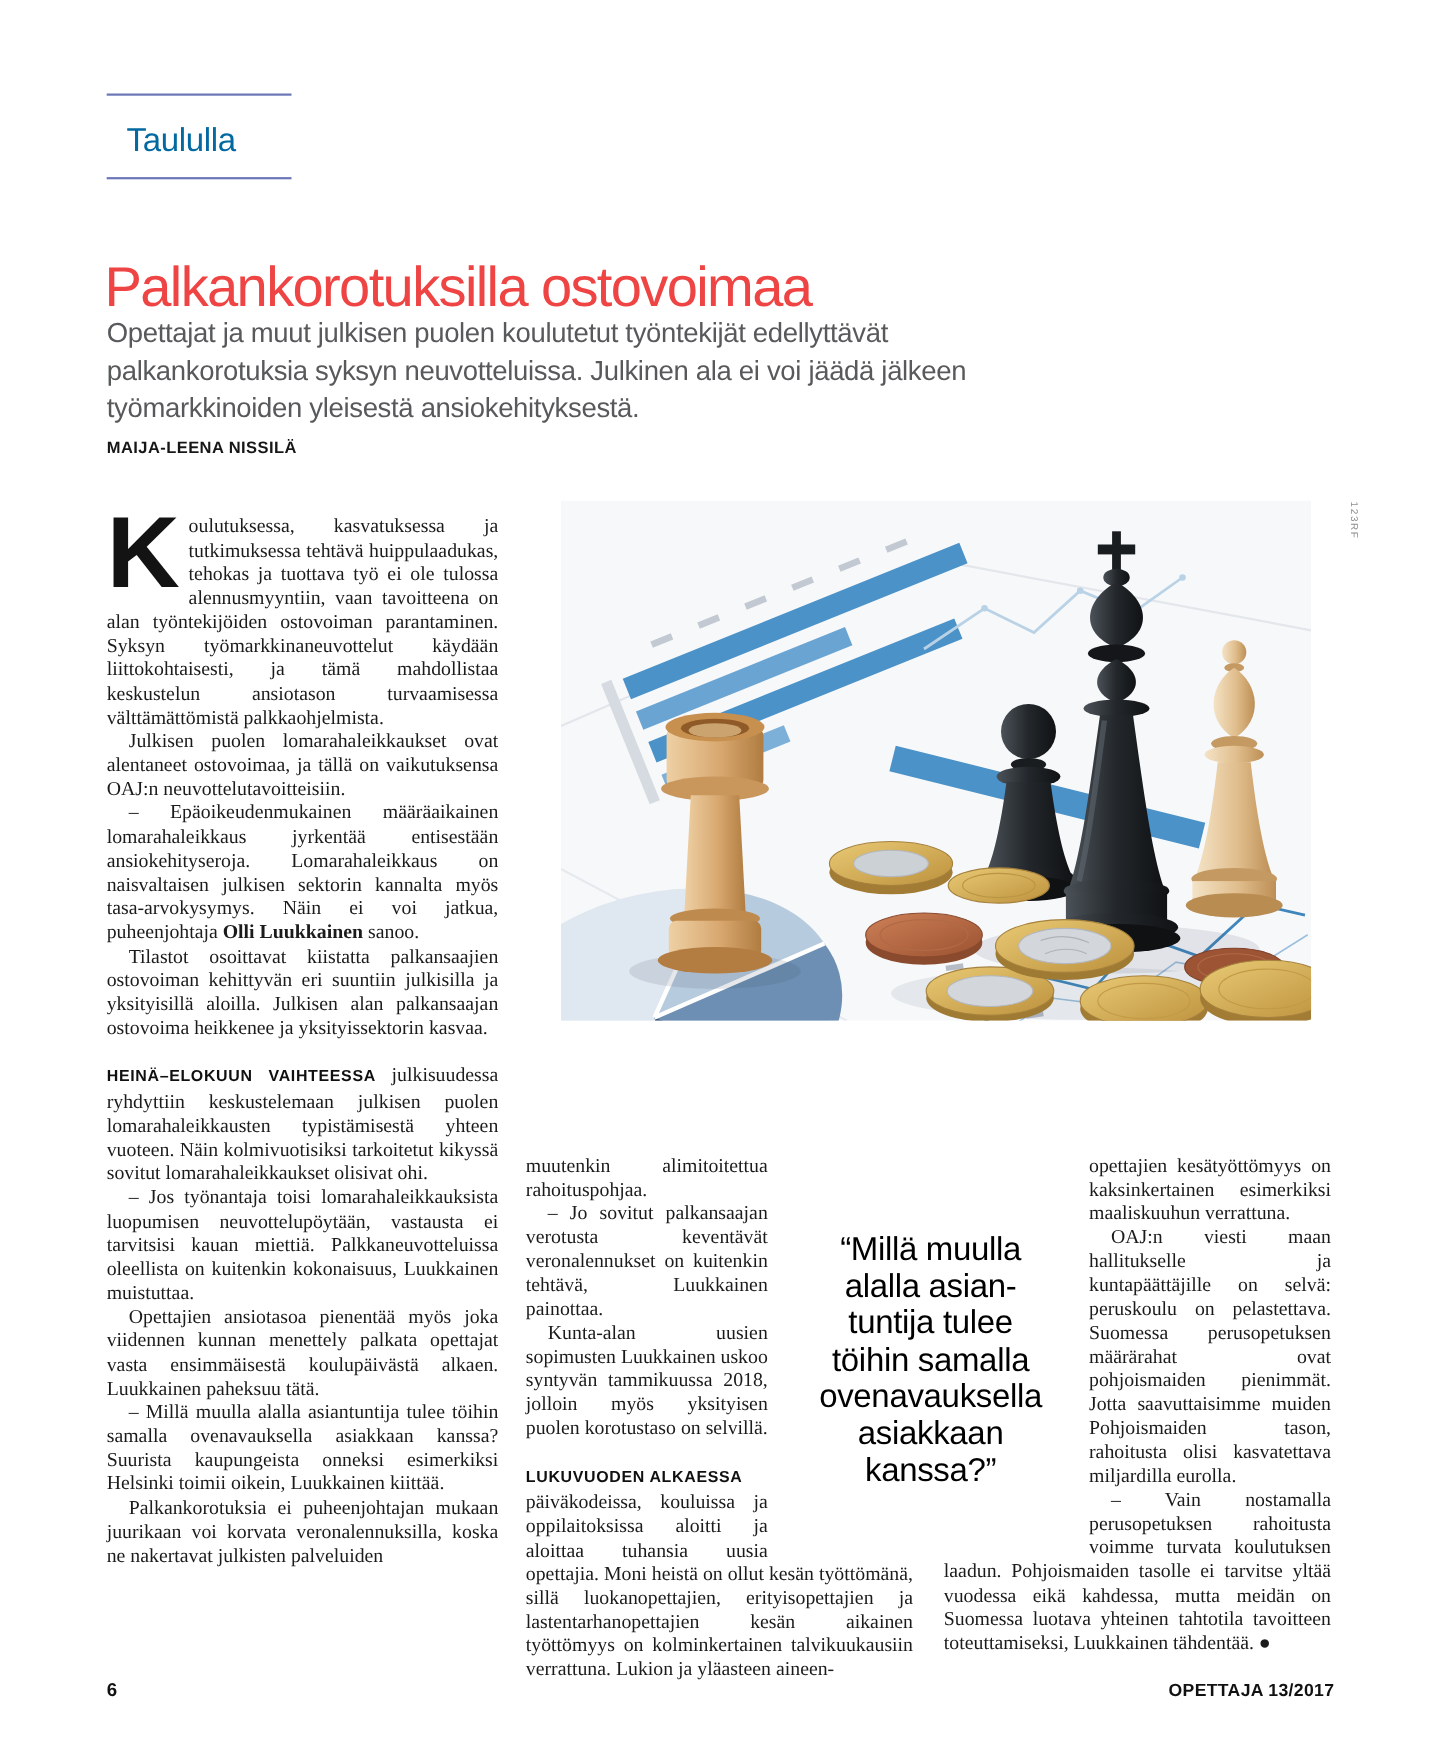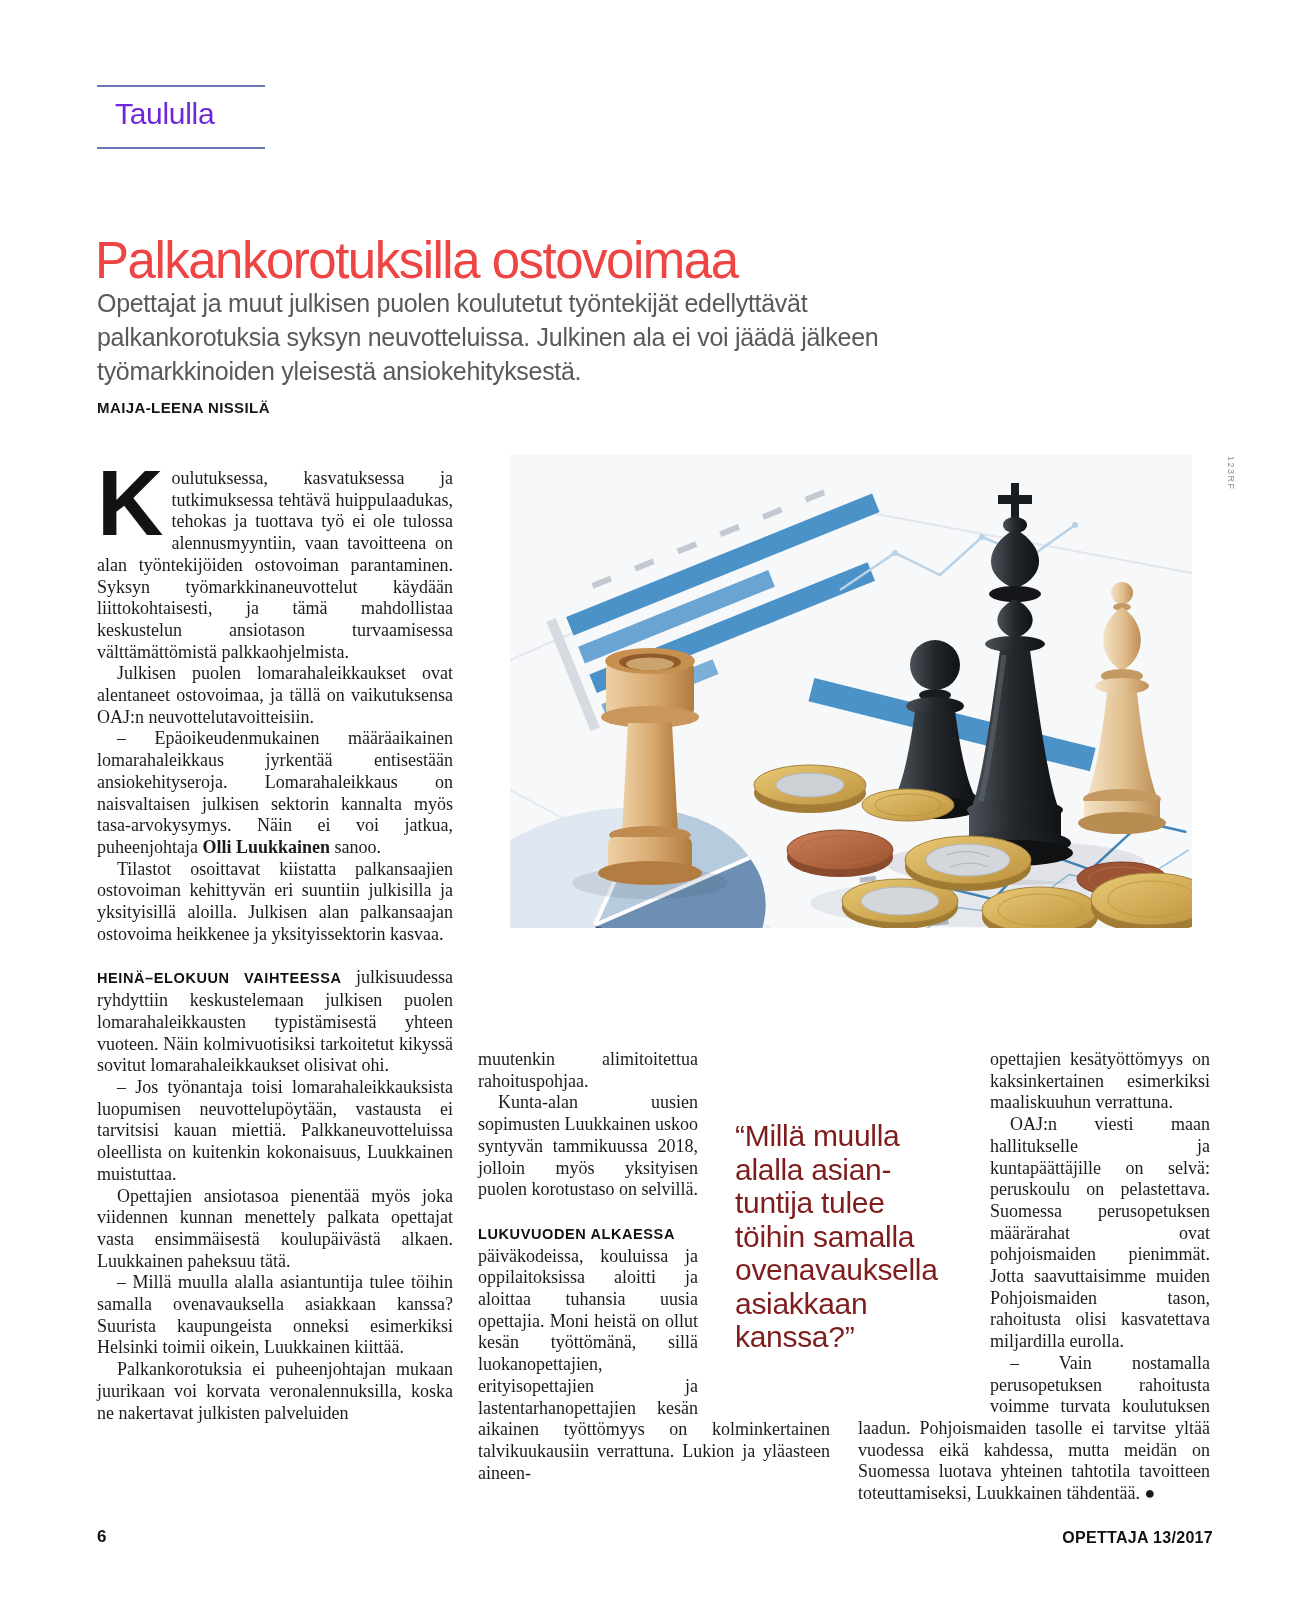--- a/index.html
+++ b/index.html
@@ -1,21 +1,21 @@
 <!DOCTYPE html>
 <html><head>
 <meta charset="utf-8">
 <style>
   html,body{margin:0;padding:0;background:#ffffff;}
   .page{position:relative;width:1313px;height:1598px;background:#ffffff;overflow:hidden;
         font-family:"Liberation Sans",sans-serif;color:#1a1a1a;}
 
   .kicker{position:absolute;left:97px;top:85px;width:150px;
           border-top:2px solid #6b76b6;border-bottom:2px solid #6b76b6;
-          padding:10px 0 16px 18px;color:#6d28d9;font-size:30px;letter-spacing:-0.3px;}
+          padding:24px 0 16px 18px;color:#0369a1;font-size:30px;letter-spacing:-0.3px;}
 
   .headline{position:absolute;left:95px;top:231px;font-size:51px;font-weight:normal;
             letter-spacing:-1.5px;color:#ef4444;white-space:nowrap;}
 
   .lead{position:absolute;left:97px;top:286px;width:810px;font-size:25px;line-height:34px;
         color:#58595b;letter-spacing:-0.3px;}
 
   .byline{position:absolute;left:97px;top:399px;font-size:15px;font-weight:bold;
           letter-spacing:.4px;color:#161616;}
 
@@ -229,30 +229,31 @@
       <p class="para gap"><span class="subhead">HEINÄ–ELOKUUN VAIHTEESSA</span><span> julkisuudessa ryhdyttiin keskustelemaan julkisen puolen lomarahaleikkausten typistämisestä yhteen vuoteen. Näin kolmivuotisiksi tarkoitetut kikyssä sovitut lomarahaleikkaukset olisivat ohi.</span></p>
       <p class="para indent"><span>– Jos työnantaja toisi lomarahaleikkauksista luopumisen neuvottelupöytään, vastausta ei tarvitsisi kauan miettiä. Palkkaneuvotteluissa oleellista on kuitenkin kokonaisuus, Luukkainen muistuttaa.</span></p>
       <p class="para indent"><span>Opettajien ansiotasoa pienentää myös joka viidennen kunnan menettely palkata opettajat vasta ensimmäisestä koulupäivästä alkaen. Luukkainen paheksuu tätä.</span></p>
       <p class="para indent"><span>– Millä muulla alalla asiantuntija tulee töihin samalla ovenavauksella asiakkaan kanssa? Suurista kaupungeista onneksi esimerkiksi Helsinki toimii oikein, Luukkainen kiittää.</span></p>
       <p class="para indent"><span>Palkankorotuksia ei puheenjohtajan mukaan juurikaan voi korvata veronalennuksilla, koska ne nakertavat julkisten palveluiden</span></p>
     </div>
 
   <div class="colbase col2">
     <div class="cut-r"></div>
   <p class="para"><span>muutenkin alimitoitettua rahoituspohjaa.</span></p>
+      <p class="para indent"><span>– Jo sovitut palkansaajan verotusta keventävät veronalennukset on kuitenkin tehtävä, Luukkainen painottaa.</span></p>
       <p class="para indent"><span>Kunta-alan uusien sopimusten Luukkainen uskoo syntyvän tammikuussa 2018, jolloin myös yksityisen puolen korotustaso on selvillä.</span></p>
       <p class="para gap"><span class="subhead">LUKUVUODEN ALKAESSA</span></p>
       <p class="para"><span>päiväkodeissa, kouluissa ja oppilaitoksissa aloitti ja aloittaa tuhansia uusia opettajia. Moni heistä on ollut kesän työttömänä, sillä luokanopettajien, erityisopettajien ja lastentarhanopettajien kesän aikainen työttömyys on kolminkertainen talvikuukausiin verrattuna. Lukion ja yläasteen aineen-</span></p>
     </div>
 
   <div class="colbase col3">
     <div class="cut-l"></div>
   <p class="para"><span>opettajien kesätyöttömyys on kaksinkertainen esimerkiksi maaliskuuhun verrattuna.</span></p>
       <p class="para indent"><span>OAJ:n viesti maan hallitukselle ja kuntapäättäjille on selvä: peruskoulu on pelastettava. Suomessa perusopetuksen määrärahat ovat pohjoismaiden pienimmät. Jotta saavuttaisimme muiden Pohjoismaiden tason, rahoitusta olisi kasvatettava miljardilla eurolla.</span></p>
       <p class="para indent"><span>– Vain nostamalla perusopetuksen rahoitusta voimme turvata koulutuksen laadun. Pohjoismaiden tasolle ei tarvitse yltää vuodessa eikä kahdessa, mutta meidän on Suomessa luotava yhteinen tahtotila tavoitteen toteuttamiseksi, Luukkainen tähdentää. ●</span></p>
     </div>
 
-  <div class="pullquote" style="color: #7f1d1d;">“Millä muulla<br>alalla asian-<br>tuntija tulee<br>töihin samalla<br>ovenavauksella<br>asiakkaan<br>kanssa?”</div>
+  <div class="pullquote" style="color: #000000; text-align: center;">“Millä muulla<br>alalla asian-<br>tuntija tulee<br>töihin samalla<br>ovenavauksella<br>asiakkaan<br>kanssa?”</div>
 
   <div class="pagenum">6</div>
   <div class="footer-right">OPETTAJA 13/2017</div>
 
 </div>
 
 </body></html>

